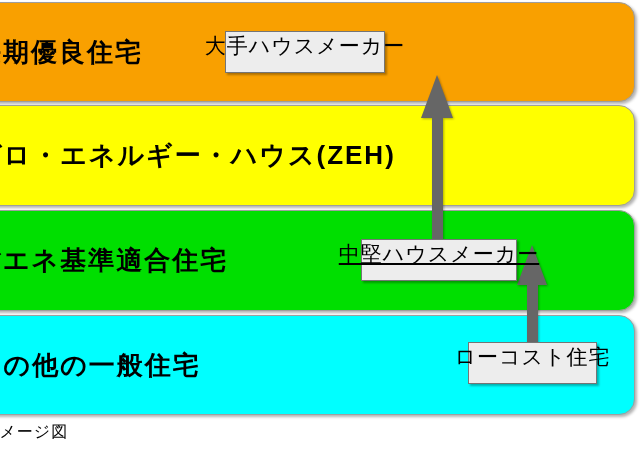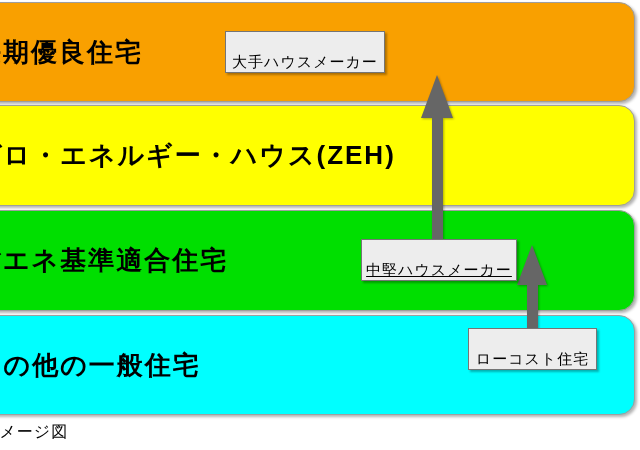--- a/index.html
+++ b/index.html
@@ -79,32 +79,32 @@
     border-bottom: 40px solid var(--arrow-color);
   }
   #arrow-low-to-mid .arrow-shaft { left: 10px; top: 39px; width: 11px; height: 59px; }
 
   .callout {
     position: absolute;
     background: var(--callout-bg);
     border: 1.5px solid var(--callout-border);
     box-shadow: 2px 2px 2px rgba(0,0,0,0.30);
     display: flex;
-    align-items: flex-end;
+    align-items: flex-start;
     justify-content: center;
-    font-size: 15px;
+    font-size: 21px;
     color: var(--text-color);
     letter-spacing: 1px;
     white-space: nowrap;
     box-sizing: border-box;
     z-index: 3;
   }
   #callout-major   { left: 225px; top: 31px;  width: 160px; height: 42px; }
   #callout-midsize { left: 361px; top: 239px; width: 156px; height: 42px; text-decoration: underline; }
-  #callout-lowcost { left: 468px; top: 328px; width: 129px; height: 42px; }
+  #callout-lowcost { left: 468px; top: 342px; width: 129px; height: 42px; }
 
   .caption {
     position: absolute;
     left: -18px;
     top: 422px;
     font-size: 16px;
     color: var(--text-color);
     letter-spacing: 1px;
     white-space: nowrap;
     z-index: 1;

